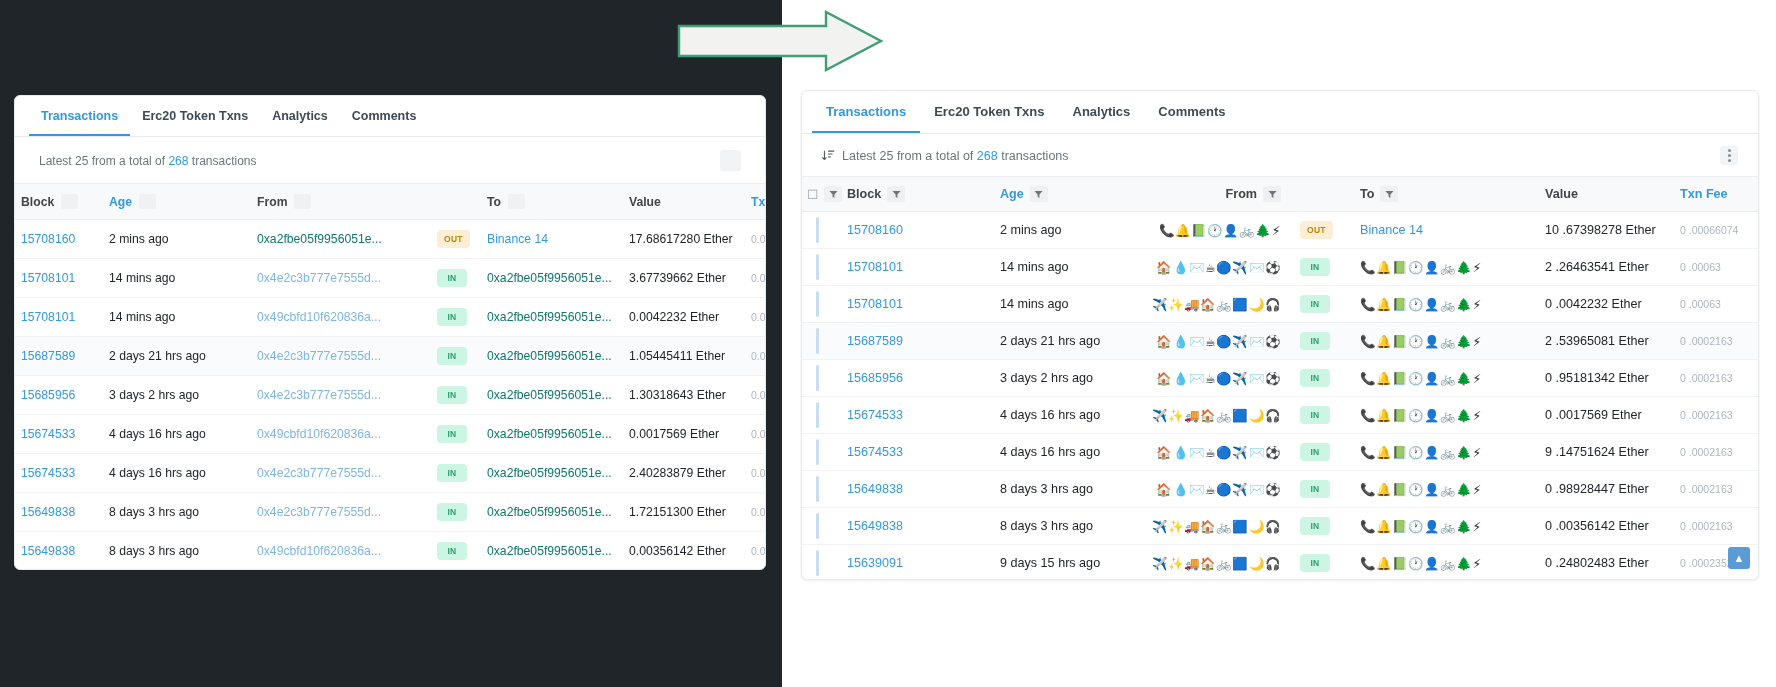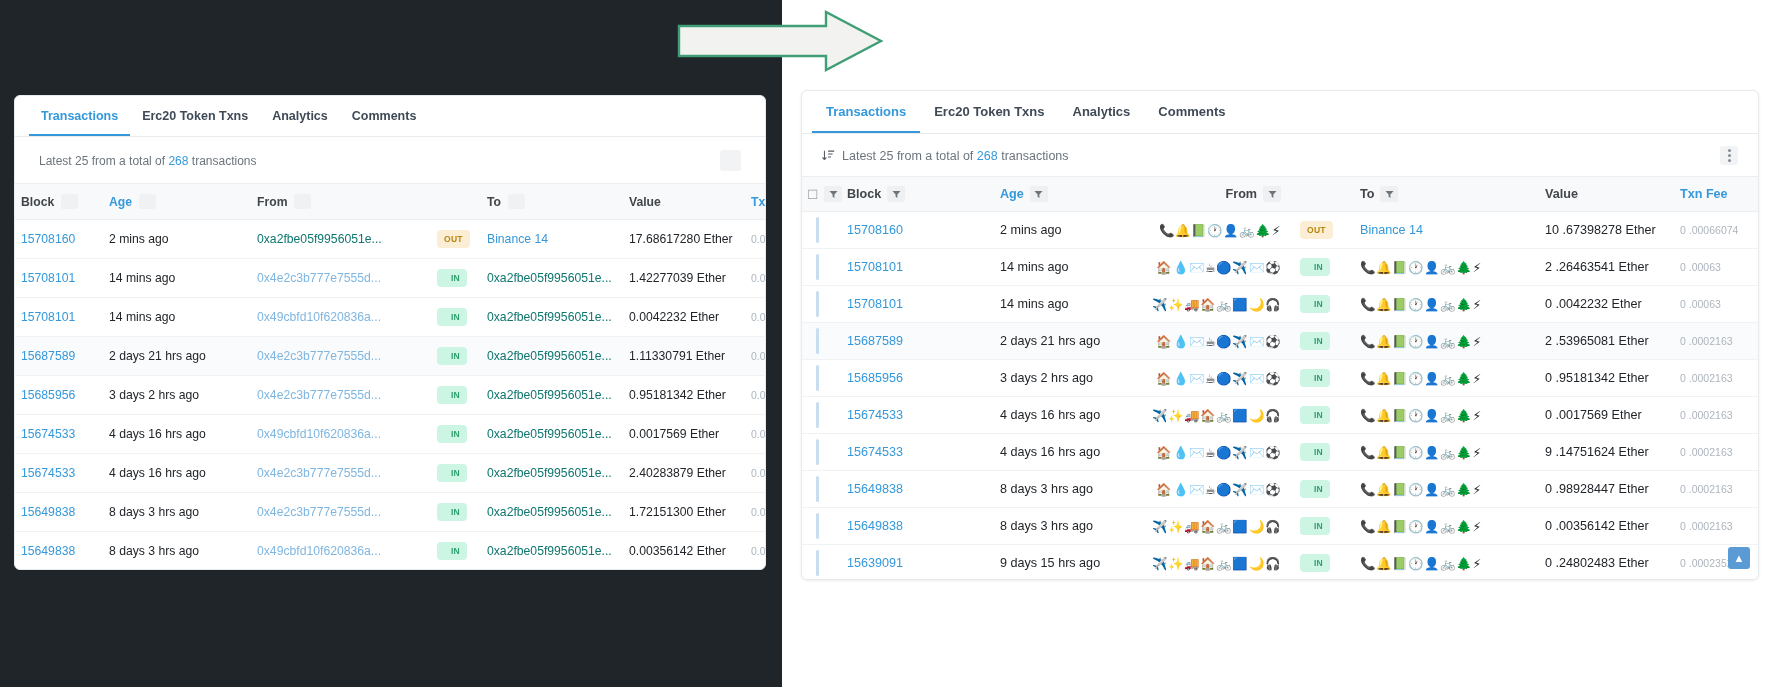--- a/index.html
+++ b/index.html
@@ -49,21 +49,21 @@
   #left-panel thead th .hdr { display:inline-flex; align-items:center; gap:7px; }
   #left-panel thead th.sorted { color:#3498db; }
   #left-panel thead th .ghost { display:inline-block; width:17px; height:15px; background:#eff1f3; border-radius:2px; }
   #left-panel tbody td { padding:10px 6px; border-bottom:1px solid #f0f2f4; color:#212529; white-space:nowrap; }
   #left-panel tbody tr.alt { background:#fafbfc; }
   .blk { color:#3498db; }
   .addr-link { color:#7fb6e0; }
   .addr-plain { color:#0f766e; }
   .dirbadge {
     display:inline-block; font-size:8.5px; font-weight:700; letter-spacing:.3px;
-    padding:4px 7px; border-radius:4px; text-align:right; min-width:30px;
+    padding:4px 7px; border-radius:4px; text-align:center; min-width:30px;
   }
   .dirbadge.out { background:#fbeed5; color:#b8860b; }
   .dirbadge.in  { background:#cdf5e4; color:#2f9e6e; }
   .fee { color:#adb5bd; font-size:10.5px; }
 
   
   #right-panel {
     position:absolute; left:801px; top:90px; width:958px; height:490px;
     background:#ffffff; border:1px solid #e7eaec; border-radius:6px;
     box-shadow:0 1px 3px rgba(0,0,0,.07); overflow:hidden;
@@ -181,48 +181,48 @@
           <td><span class="blk">Binance 14</span></td>
           <td><span>17.68617280 Ether</span></td>
           <td><span class="fee">0.00066074</span></td>
         </tr>
         <tr>
           <td><span class="blk">15708101</span></td>
           <td><span>14 mins ago</span></td>
           <td><span class="addr-link">0x4e2c3b777e7555d...</span></td>
           <td><span class="dirbadge in">IN</span></td>
           <td><span class="addr-plain">0xa2fbe05f9956051e...</span></td>
-          <td><span>1.42277039 Ether</span></td>
+          <td><span>3.67739662 Ether</span></td>
           <td><span class="fee">0.00063</span></td>
         </tr>
         <tr>
           <td><span class="blk">15708101</span></td>
           <td><span>14 mins ago</span></td>
           <td><span class="addr-link">0x49cbfd10f620836a...</span></td>
           <td><span class="dirbadge in">IN</span></td>
           <td><span class="addr-plain">0xa2fbe05f9956051e...</span></td>
           <td><span>0.0042232 Ether</span></td>
           <td><span class="fee">0.00063</span></td>
         </tr>
         <tr class="alt">
           <td><span class="blk">15687589</span></td>
           <td><span>2 days 21 hrs ago</span></td>
           <td><span class="addr-link">0x4e2c3b777e7555d...</span></td>
           <td><span class="dirbadge in">IN</span></td>
           <td><span class="addr-plain">0xa2fbe05f9956051e...</span></td>
-          <td><span>1.11330791 Ether</span></td>
+          <td><span>1.05445411 Ether</span></td>
           <td><span class="fee">0.0002163</span></td>
         </tr>
         <tr>
           <td><span class="blk">15685956</span></td>
           <td><span>3 days 2 hrs ago</span></td>
           <td><span class="addr-link">0x4e2c3b777e7555d...</span></td>
           <td><span class="dirbadge in">IN</span></td>
           <td><span class="addr-plain">0xa2fbe05f9956051e...</span></td>
-          <td><span>0.95181342 Ether</span></td>
+          <td><span>1.30318643 Ether</span></td>
           <td><span class="fee">0.0002163</span></td>
         </tr>
         <tr>
           <td><span class="blk">15674533</span></td>
           <td><span>4 days 16 hrs ago</span></td>
           <td><span class="addr-link">0x49cbfd10f620836a...</span></td>
           <td><span class="dirbadge in">IN</span></td>
           <td><span class="addr-plain">0xa2fbe05f9956051e...</span></td>
           <td><span>0.0017569 Ether</span></td>
           <td><span class="fee">0.0002163</span></td>

